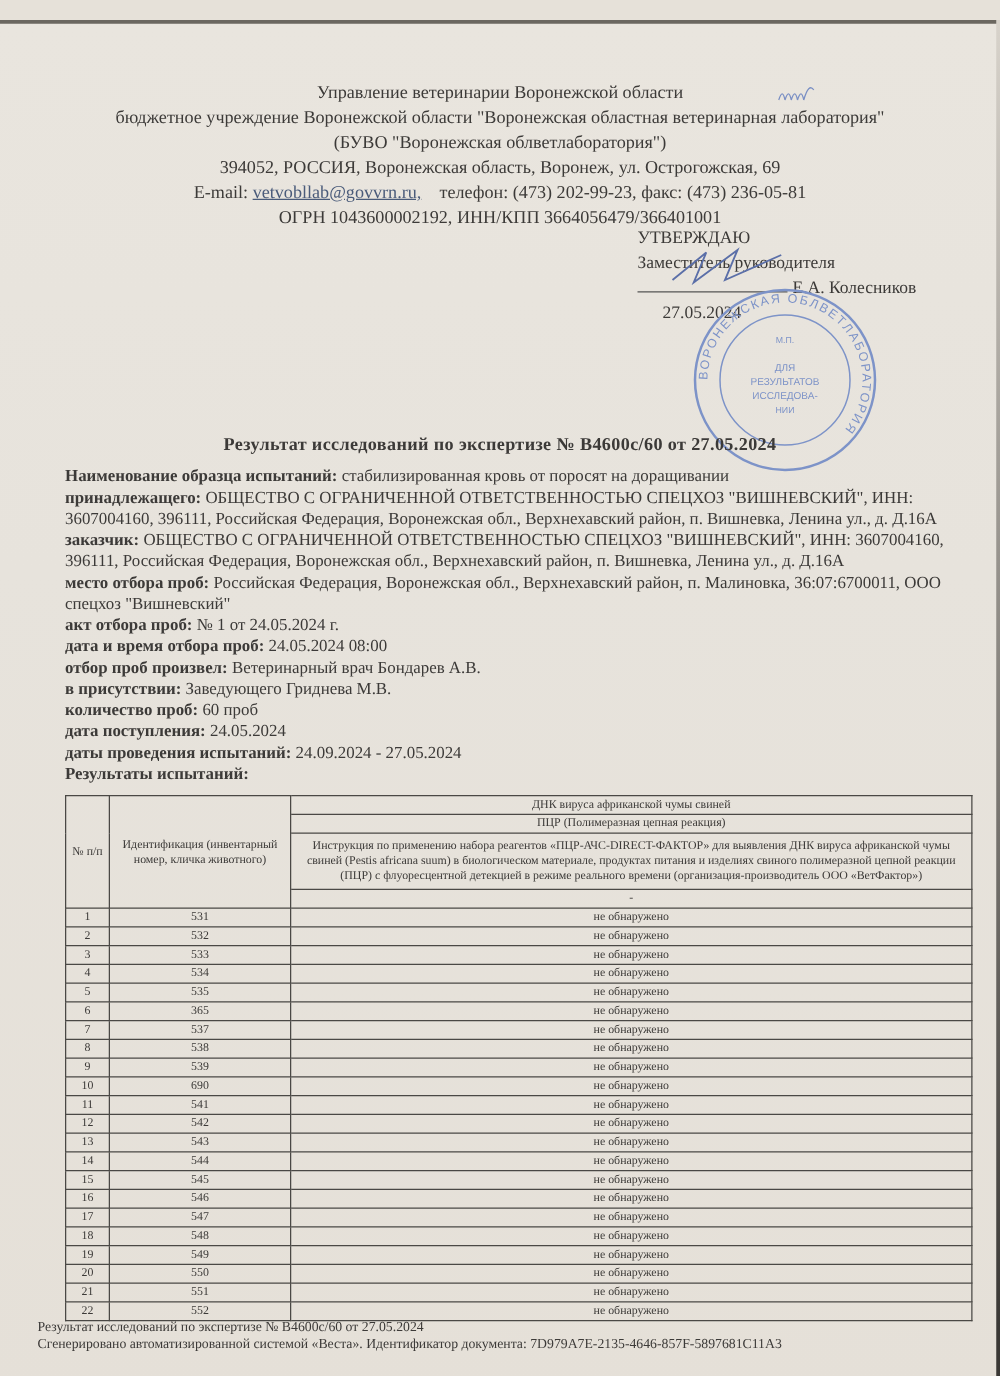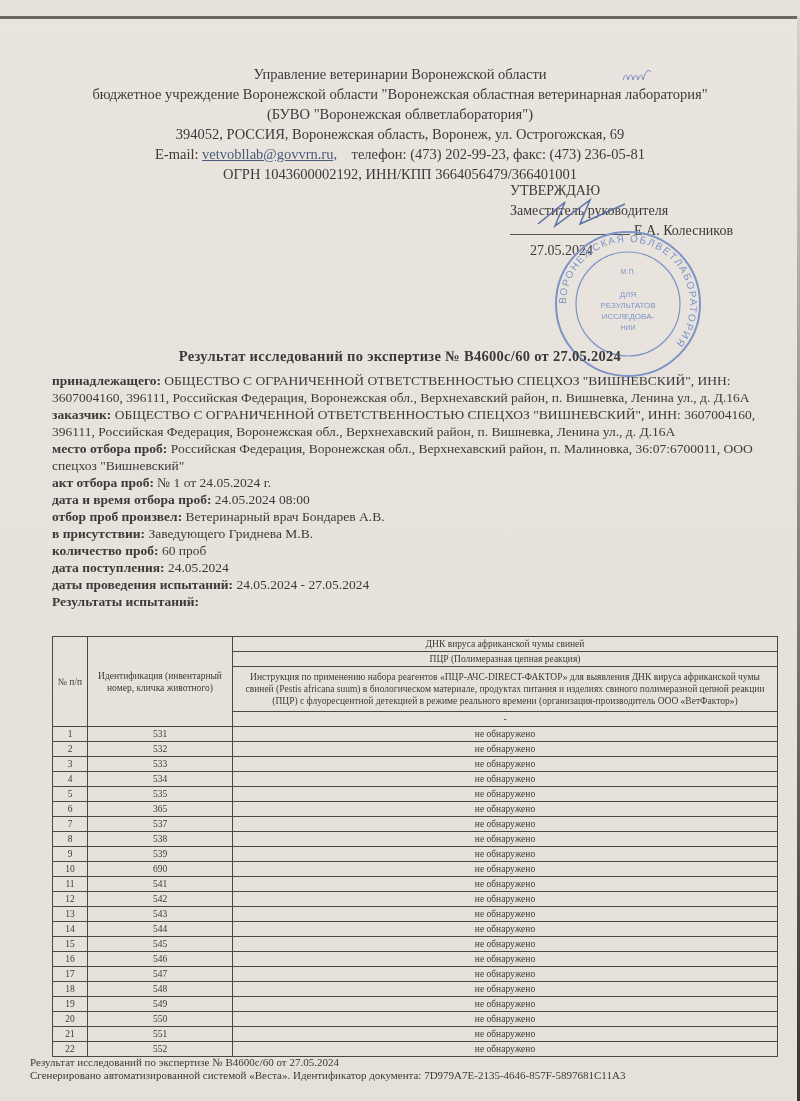--- a/index.html
+++ b/index.html
@@ -82,30 +82,31 @@
     <text x="75" y="45" text-anchor="middle" font-size="7" fill="#7d93c8" font-family="Liberation Sans, sans-serif">М.П.</text>
     <text x="75" y="68" text-anchor="middle" font-size="8" fill="#7d93c8" font-family="Liberation Sans, sans-serif">ДЛЯ</text>
     <text x="75" y="79" text-anchor="middle" font-size="8" fill="#7d93c8" font-family="Liberation Sans, sans-serif">РЕЗУЛЬТАТОВ</text>
     <text x="75" y="90" text-anchor="middle" font-size="8" fill="#7d93c8" font-family="Liberation Sans, sans-serif">ИССЛЕДОВА-</text>
     <text x="75" y="101" text-anchor="middle" font-size="7" fill="#7d93c8" font-family="Liberation Sans, sans-serif">НИИ</text>
   </svg>
 
   <div class="title">Результат исследований по экспертизе № B4600c/60 от 27.05.2024</div>
 
   <div class="fields" id="fields">
+      <p><span class="lbl">Наименование образца испытаний:</span><span> стабилизированная кровь от поросят на доращивании</span></p>
       <p><span class="lbl">принадлежащего:</span><span> ОБЩЕСТВО С ОГРАНИЧЕННОЙ ОТВЕТСТВЕННОСТЬЮ СПЕЦХОЗ "ВИШНЕВСКИЙ", ИНН: 3607004160, 396111, Российская Федерация, Воронежская обл., Верхнехавский район, п. Вишневка, Ленина ул., д. Д.16А</span></p>
       <p><span class="lbl">заказчик:</span><span> ОБЩЕСТВО С ОГРАНИЧЕННОЙ ОТВЕТСТВЕННОСТЬЮ СПЕЦХОЗ "ВИШНЕВСКИЙ", ИНН: 3607004160, 396111, Российская Федерация, Воронежская обл., Верхнехавский район, п. Вишневка, Ленина ул., д. Д.16А</span></p>
       <p><span class="lbl">место отбора проб:</span><span> Российская Федерация, Воронежская обл., Верхнехавский район, п. Малиновка, 36:07:6700011, ООО спецхоз "Вишневский"</span></p>
       <p><span class="lbl">акт отбора проб:</span><span> № 1 от 24.05.2024 г.</span></p>
       <p><span class="lbl">дата и время отбора проб:</span><span> 24.05.2024 08:00</span></p>
       <p><span class="lbl">отбор проб произвел:</span><span> Ветеринарный врач Бондарев А.В.</span></p>
       <p><span class="lbl">в присутствии:</span><span> Заведующего Гриднева М.В.</span></p>
       <p><span class="lbl">количество проб:</span><span> 60 проб</span></p>
       <p><span class="lbl">дата поступления:</span><span> 24.05.2024</span></p>
-      <p><span class="lbl">даты проведения испытаний:</span><span> 24.05.2024 - 27.05.2024</span></p>
+      <p><span class="lbl">даты проведения испытаний:</span><span> 24.09.2024 - 27.05.2024</span></p>
       <p><span class="lbl">Результаты испытаний:</span><span></span></p>
     </div>
 
   <table class="res">
     <tbody id="tbody">
       <tr>
         <td class="num hdr" rowspan="4">№ п/п</td>
         <td class="id hdr" rowspan="4">Идентификация (инвентарный номер, кличка животного)</td>
         <td class="hdr">ДНК вируса африканской чумы свиней</td>
       </tr>

